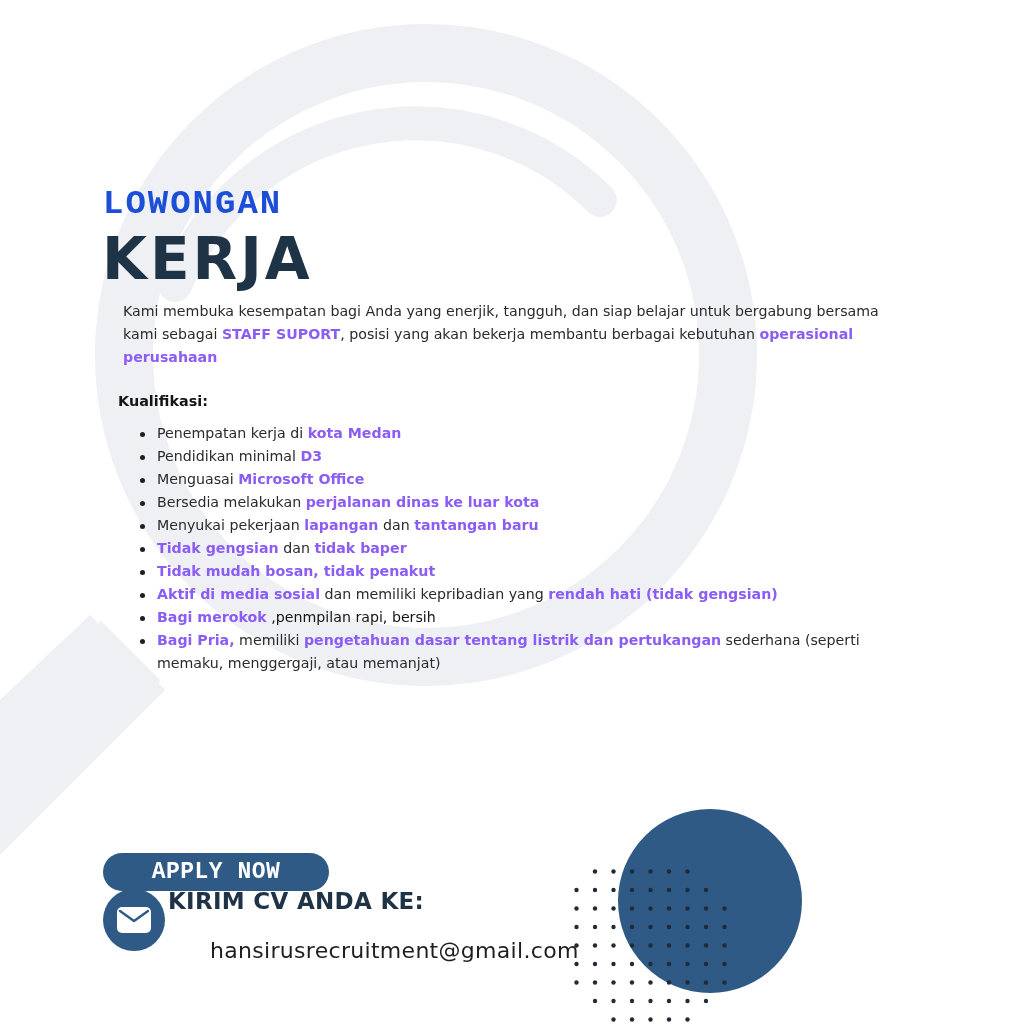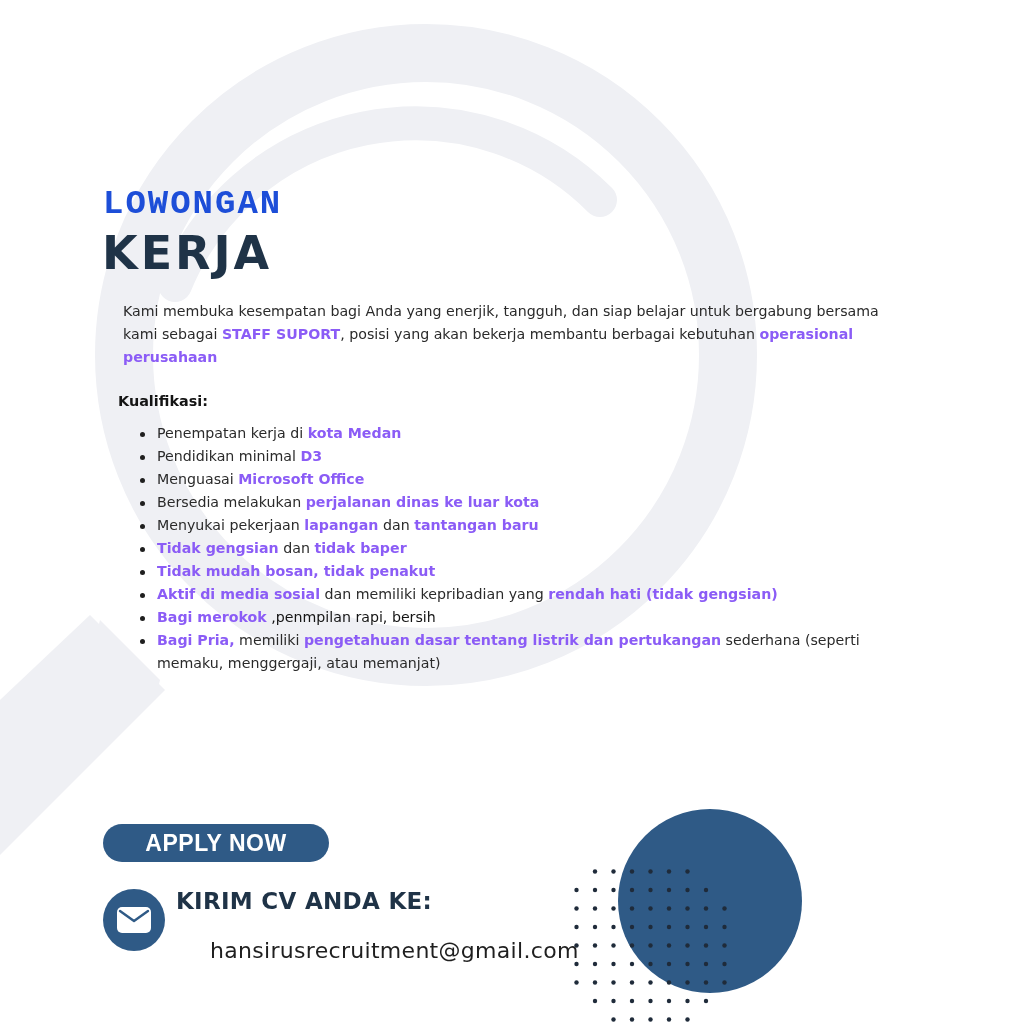--- a/index.html
+++ b/index.html
@@ -22,21 +22,21 @@
 
     .headline-1 {
       position: absolute; left: 103px; top: 187px;
       font-family: Liberation Mono, monospace; font-weight: bold;
       font-size: 34px; letter-spacing: 2px; color: #1d4ed8;
       line-height: 1;
     }
     .headline-2 {
       position: absolute; left: 102px; top: 230px;
       font-family: "DejaVu Sans", sans-serif; font-weight: bold;
-      font-size: 46px; letter-spacing: 3px; color: #1f3347;
+      font-size: 58px; letter-spacing: 3px; color: #1f3347;
       line-height: 1;
       text-align: right;
     }
 
     .intro {
       position: absolute; left: 123px; top: 300px; width: 780px;
       font-size: 14.2px; line-height: 23px; color: #2a2a2a;
     }
     .intro b, .qual b { color: #8b5cf6; }
 
@@ -50,34 +50,34 @@
       font-size: 14.2px; line-height: 23px; color: #2a2a2a;
     }
     .qual li { position: relative; padding-left: 26px; }
     .qual li .bullet {
       position: absolute; left: 9px; top: 10px; width: 5px; height: 5px;
       border-radius: 50%; background: #1f1f1f;
     }
     .qual li .plain-black { color: #141414; }
 
     .apply-btn {
-      position: absolute; left: 103px; top: 824px; width: 226px; height: 38px;
+      position: absolute; left: 103px; top: 853px; width: 226px; height: 38px;
       border-radius: 22px; background: #2f5a86; color: #ffffff;
       display: flex; align-items: center; justify-content: center;
-      font-family: Liberation Sans, sans-serif; font-weight: bold; font-size: 23px;
+      font-family: Liberation Mono, monospace; font-weight: bold; font-size: 23px;
       letter-spacing: 0.5px; border: none; cursor: pointer;
     }
 
     .mail-circle {
       position: absolute; left: 103px; top: 889px; width: 62px; height: 62px;
       border-radius: 50%; background: #2f5a86;
       display: flex; align-items: center; justify-content: center;
     }
     .send-label {
-      position: absolute; left: 176px; top: 888px;
+      position: absolute; left: 168px; top: 888px;
       font-family: "DejaVu Sans", sans-serif; font-weight: bold; font-size: 23px;
       color: #1f3347; letter-spacing: 0.3px;
     }
     .email {
       position: absolute; left: 178px; top: 938px;
       font-size: 22px; color: #1f1f1f; letter-spacing: 0.3px; margin-left: 32px;
     }
 
     .deco { position: absolute; left: 540px; top: 800px; width: 300px; height: 224px; }
   </style>

